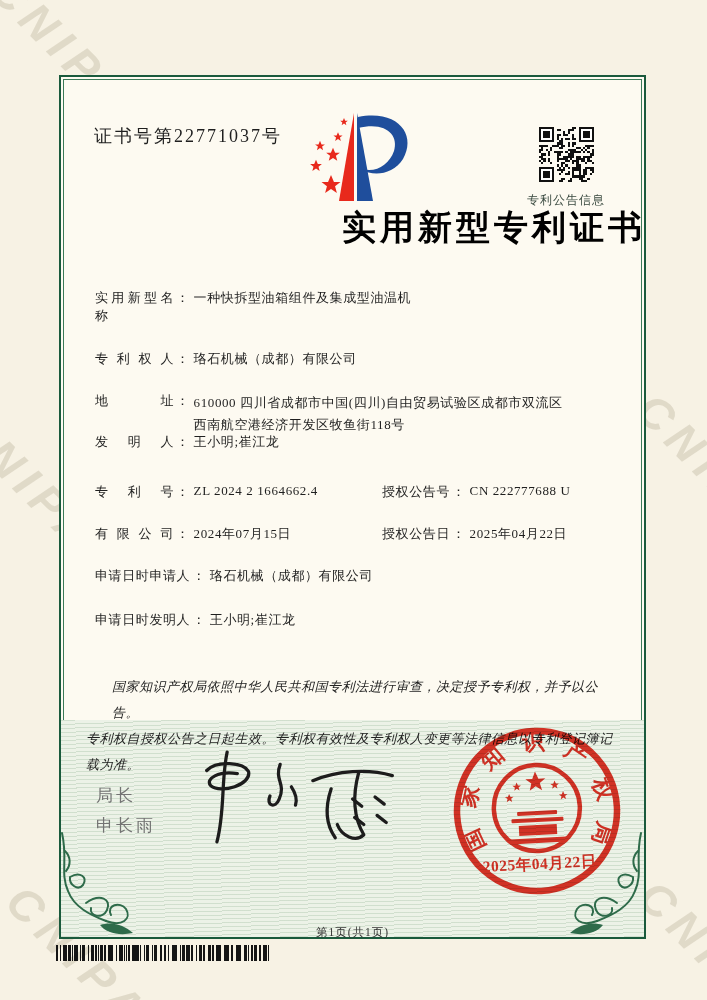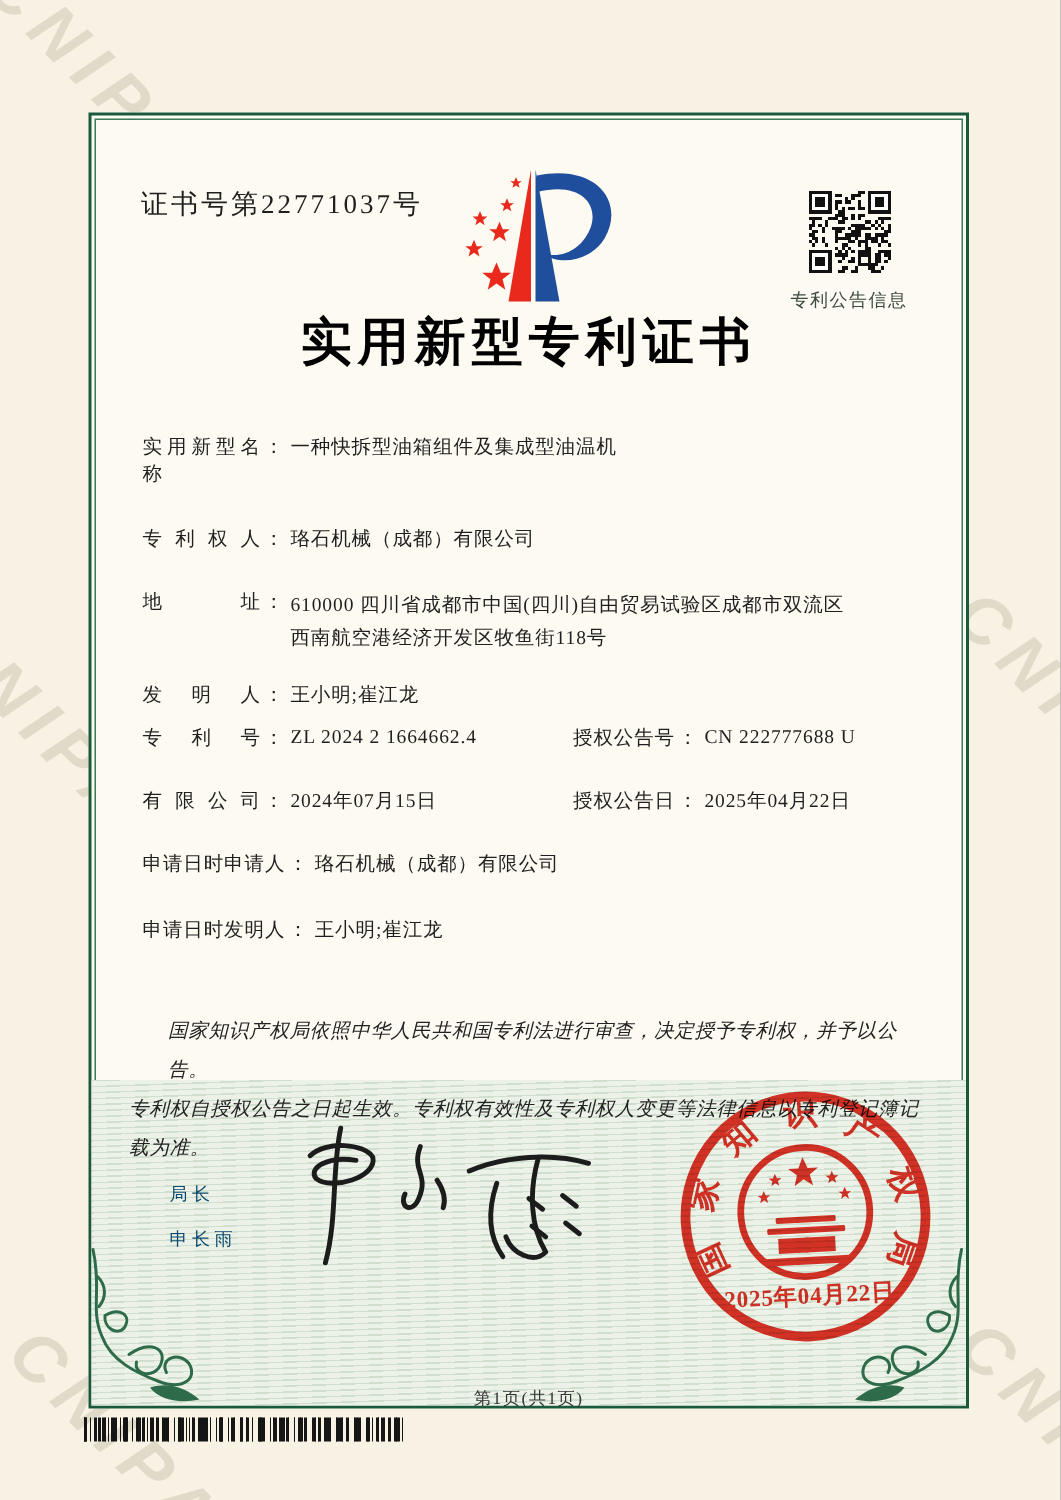--- a/index.html
+++ b/index.html
@@ -36,39 +36,39 @@
   .cert-no{position:absolute;left:94px;top:124px;font-size:18px;letter-spacing:2px;z-index:5;}
   .logo{position:absolute;left:298px;top:108px;width:120px;height:98px;z-index:5;}
   .logo-red{fill:var(--logo-red);}
   .logo-blue{fill:var(--logo-blue);}
   .qr{position:absolute;left:539px;top:127px;width:55px;height:55px;z-index:5;}
   .qr-caption{
     position:absolute;left:506px;top:192px;width:120px;text-align:center;
     font-size:12px;letter-spacing:1px;color:#3a4a40;z-index:5;
   }
   .title{
-    position:absolute;left:59px;top:205px;width:587px;text-align:center;
+    position:absolute;left:59px;top:205px;width:587px;text-align:right;
     font-size:34px;font-weight:bold;letter-spacing:4px;color:#000;z-index:5;
   }
   .row{position:absolute;left:95px;width:545px;font-size:13px;letter-spacing:0.6px;z-index:5;}
   .lbl{display:inline-block;width:79px;text-align:justify;text-align-last:justify;vertical-align:top;}
   .lbl.auto{width:auto;text-align:right;text-align-last:auto;}
   .colon{margin:0 4px 0 2px;vertical-align:top;}
   .val{vertical-align:top;}
   .val.wrap{display:inline-block;width:376px;line-height:22px;}
   .col2{position:absolute;left:287px;top:0;}
   .statement{
     position:absolute;left:86px;top:674px;width:536px;z-index:5;
     font-size:13px;line-height:26px;font-style:italic;letter-spacing:0.5px;color:#222;
   }
   .statement .indent{padding-left:2em;}
   .officer{
-    position:absolute;left:113px;top:781px;z-index:6;
+    position:absolute;left:96px;top:781px;z-index:6;
     font-family:"Liberation Sans","DejaVu Sans",sans-serif;
-    font-size:12px;font-weight:500;letter-spacing:3px;line-height:30px;color:#0c4a6e;
+    font-size:17px;font-weight:500;letter-spacing:3px;line-height:30px;color:#737373;
   }
   .signature{position:absolute;left:192px;top:746px;width:210px;height:102px;z-index:6;}
   .signature path{stroke:#1c1c1c;stroke-width:3.2;fill:none;stroke-linecap:round;stroke-linejoin:round;}
   .seal{
     position:absolute;left:442px;top:716px;width:190px;height:190px;z-index:7;
     transform:rotate(-3deg);mix-blend-mode:multiply;opacity:0.93;
   }
   .seal-stroke{stroke:var(--seal-red);fill:none;}
   .seal-fill{fill:var(--seal-red);}
   .seal-char{
@@ -365,21 +365,21 @@
 
   <div class="row" style="top:350px;">
     <span class="lbl">专利权人</span><span class="colon">：</span><span class="val">珞石机械（成都）有限公司</span>
   </div>
   <div class="row" style="top:289px;">
     <span class="lbl">实用新型名称</span><span class="colon">：</span><span class="val">一种快拆型油箱组件及集成型油温机</span>
   </div>
   <div class="row" style="top:392px;">
     <span class="lbl">地址</span><span class="colon">：</span><span class="val wrap">610000 四川省成都市中国(四川)自由贸易试验区成都市双流区西南航空港经济开发区牧鱼街118号</span>
   </div>
-  <div class="row" style="top:454px;">
+  <div class="row" style="top:433px;">
     <span class="lbl">发明人</span><span class="colon">：</span><span class="val">王小明;崔江龙</span>
   </div>
   <div class="row" style="top:483px;">
     <span class="lbl">专利号</span><span class="colon">：</span><span class="val">ZL 2024 2 1664662.4</span>
     <span class="col2">
       <span class="lbl auto">授权公告号</span><span class="colon">：</span><span class="val">CN 222777688 U</span>
     </span>
   </div>
   <div class="row" style="top:525px;">
     <span class="lbl">有限公司</span><span class="colon">：</span><span class="val">2024年07月15日</span>

